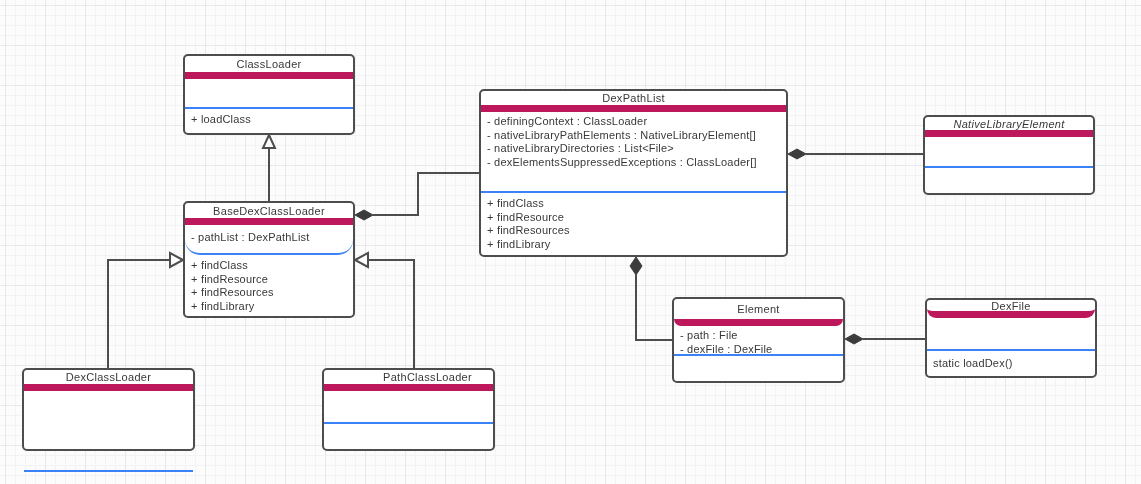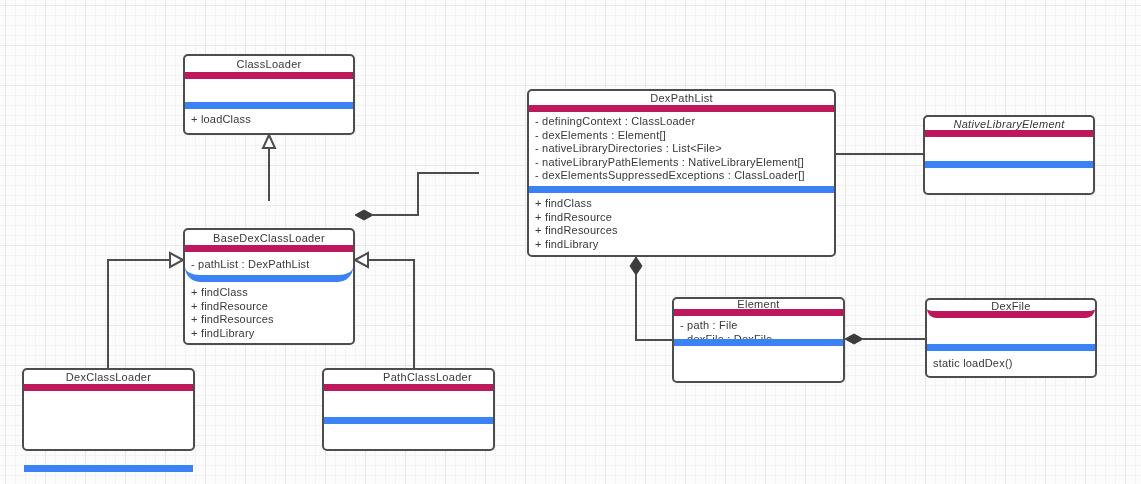--- a/index.html
+++ b/index.html
@@ -42,21 +42,21 @@
   }
   .uml-title {
     border-bottom: 7px solid #be185d;
     display: flex;
     align-items: center;
     justify-content: center;
     letter-spacing: 0.3px;
     flex: 0 0 auto;
   }
   .uml-attrs {
-    border-bottom: 7px solid #3b82f6;
+    border-bottom: 2px solid #3b82f6;
     padding: 3px 6px 0 6px;
     flex: 0 0 auto;
     overflow: hidden;
   }
   .uml-methods {
     padding: 4px 6px 4px 6px;
     flex: 1 1 auto;
     overflow: hidden;
   }
   .uml-member {
@@ -109,44 +109,43 @@
   </svg>
 
   <div class="uml-class" style="left:183px; top:54px; width:172px; height:81px;">
     <div class="uml-title" style="height:23px;">ClassLoader</div>
     <div class="uml-attrs" style="height:30px;"></div>
     <div class="uml-methods">
       <div class="uml-member">+ loadClass</div>
     </div>
   </div>
 
-  <div class="uml-class" style="left:479px; top:89px; width:309px; height:168px;margin-left:48px;">
+  <div class="uml-class" style="left:479px; top:89px; width:309px; height:168px;">
     <div class="uml-title" style="height:21px;">DexPathList</div>
     <div class="uml-attrs" style="height:81px;">
       <div class="uml-member">- definingContext : ClassLoader</div>
-      <div class="uml-member">- dexElements : Element[]</div>
+      <div class="uml-member">- nativeLibraryPathElements : NativeLibraryElement[]</div>
       <div class="uml-member">- nativeLibraryDirectories : List&lt;File&gt;</div>
-      <div class="uml-member">- nativeLibraryPathElements : NativeLibraryElement[]</div>
       <div class="uml-member">- dexElementsSuppressedExceptions : ClassLoader[]</div>
     </div>
     <div class="uml-methods">
       <div class="uml-member">+ findClass</div>
       <div class="uml-member">+ findResource</div>
       <div class="uml-member">+ findResources</div>
       <div class="uml-member">+ findLibrary</div>
     </div>
   </div>
 
   <div class="uml-class" style="left:923px; top:115px; width:172px; height:80px;">
     <div class="uml-title" style="height:20px;font-style:italic;">NativeLibraryElement</div>
     <div class="uml-attrs" style="height:31px;"></div>
     <div class="uml-methods"></div>
   </div>
 
-  <div class="uml-class" style="left:183px; top:201px; width:172px; height:117px;margin-top:27px;">
+  <div class="uml-class" style="left:183px; top:201px; width:172px; height:117px;">
     <div class="uml-title" style="height:22px;">BaseDexClassLoader</div>
     <div class="uml-attrs" style="height:30px; padding-top:6px;border-radius:15px;">
       <div class="uml-member">- pathList : DexPathList</div>
     </div>
     <div class="uml-methods">
       <div class="uml-member">+ findClass</div>
       <div class="uml-member">+ findResource</div>
       <div class="uml-member">+ findResources</div>
       <div class="uml-member">+ findLibrary</div>
     </div>
@@ -158,21 +157,21 @@
     <div class="uml-methods"></div>
   </div>
 
   <div class="uml-class" style="left:322px; top:368px; width:173px; height:83px;">
     <div class="uml-title" style="height:21px;padding-left:38px;">PathClassLoader</div>
     <div class="uml-attrs" style="height:33px;"></div>
     <div class="uml-methods"></div>
   </div>
 
   <div class="uml-class" style="left:672px; top:297px; width:173px; height:86px;">
-    <div class="uml-title" style="height:17px;">Element</div>
+    <div class="uml-title" style="height:27px;border-radius:7px;">Element</div>
     <div class="uml-attrs" style="height:30px;">
       <div class="uml-member">- path : File</div>
       <div class="uml-member">- dexFile : DexFile</div>
     </div>
     <div class="uml-methods"></div>
   </div>
 
   <div class="uml-class" style="left:925px; top:298px; width:172px; height:80px;">
     <div class="uml-title" style="height:18px;border-radius:10px;">DexFile</div>
     <div class="uml-attrs" style="height:33px;"></div>

